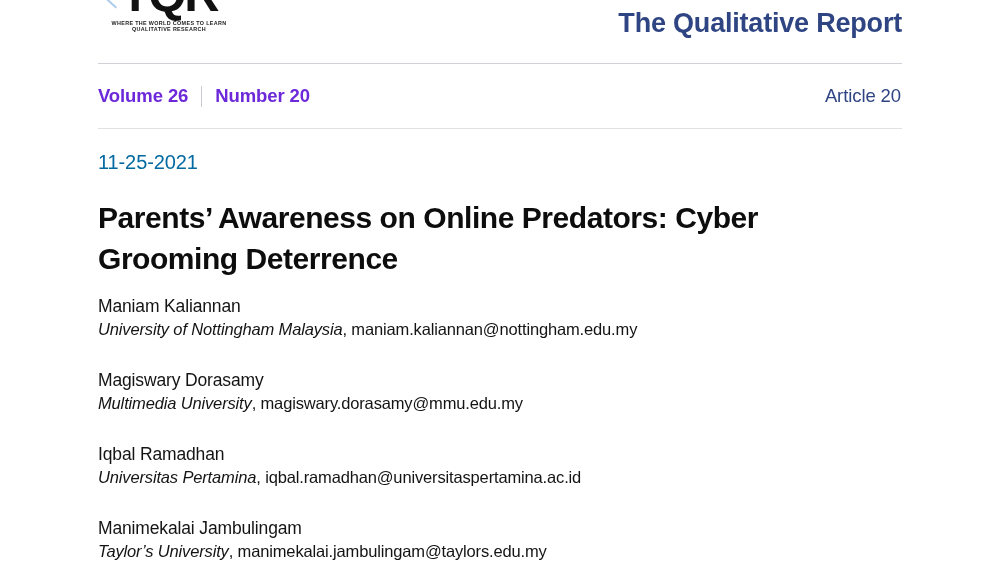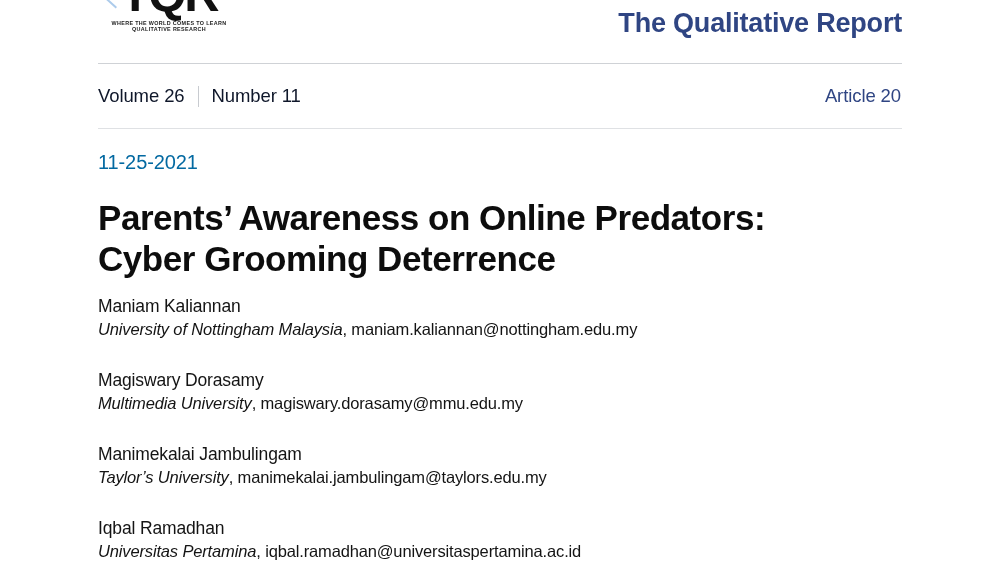--- a/index.html
+++ b/index.html
@@ -106,22 +106,23 @@
   .issue-left {
     position: absolute;
     left: 0;
     top: 0;
     display: flex;
     align-items: center;
     white-space: nowrap;
   }
   .issue-left .meta {
     font-size: 18.5px;
-    color: #0f172a;
+    color: #6d28d9;
     letter-spacing: -.1px;
+    font-weight: bold;
   }
   .issue-sep {
     display: inline-block;
     width: 1px;
     height: 21px;
     background: #c8cbd0;
     margin: 0 13px;
   }
   .issue-right {
     position: absolute;
@@ -142,21 +143,21 @@
     color: #0369a1;
     letter-spacing: -.1px;
   }
 
   .article-title {
     position: absolute;
     left: 98px;
     width: 720px;
     top: 197px;
     margin: 0;
-    font-size: 35px;
+    font-size: 30px;
     font-weight: bold;
     line-height: 41px;
     color: #0d0d0d;
     letter-spacing: -.45px;
   }
 
   .authors {
     position: absolute;
     left: 98px;
     top: 294px;
@@ -199,21 +200,21 @@
 
     <div class="journal-title">The Qualitative Report</div>
   </div>
 
   <hr class="rule rule-top">
 
   <div class="issue-row">
     <div class="issue-left">
       <span class="meta">Volume 26</span>
       <span class="issue-sep"></span>
-      <span class="meta">Number 11</span>
+      <span class="meta">Number 20</span>
     </div>
     <div class="issue-right">Article 20</div>
   </div>
 
   <hr class="rule rule-bottom">
 
   <div class="doc-date">11-25-2021</div>
 
   <h1 class="article-title">Parents’ Awareness on Online Predators: Cyber Grooming Deterrence</h1>
 
@@ -223,24 +224,24 @@
       <div class="author-name">Maniam Kaliannan</div>
       <div class="author-affil-line"><span class="author-affil">University of Nottingham Malaysia</span><span>, </span><span>maniam.kaliannan@nottingham.edu.my</span></div>
     </div>
 
     <div class="author-block">
       <div class="author-name">Magiswary Dorasamy</div>
       <div class="author-affil-line"><span class="author-affil">Multimedia University</span><span>, </span><span>magiswary.dorasamy@mmu.edu.my</span></div>
     </div>
 
     <div class="author-block">
+      <div class="author-name">Iqbal Ramadhan</div>
+      <div class="author-affil-line"><span class="author-affil">Universitas Pertamina</span><span>, </span><span>iqbal.ramadhan@universitaspertamina.ac.id</span></div>
+    </div>
+
+    <div class="author-block">
       <div class="author-name">Manimekalai Jambulingam</div>
       <div class="author-affil-line"><span class="author-affil">Taylor’s University</span><span>, </span><span>manimekalai.jambulingam@taylors.edu.my</span></div>
     </div>
 
-    <div class="author-block">
-      <div class="author-name">Iqbal Ramadhan</div>
-      <div class="author-affil-line"><span class="author-affil">Universitas Pertamina</span><span>, </span><span>iqbal.ramadhan@universitaspertamina.ac.id</span></div>
-    </div>
-
   </div>
 
 </div>
 
 </body></html>

